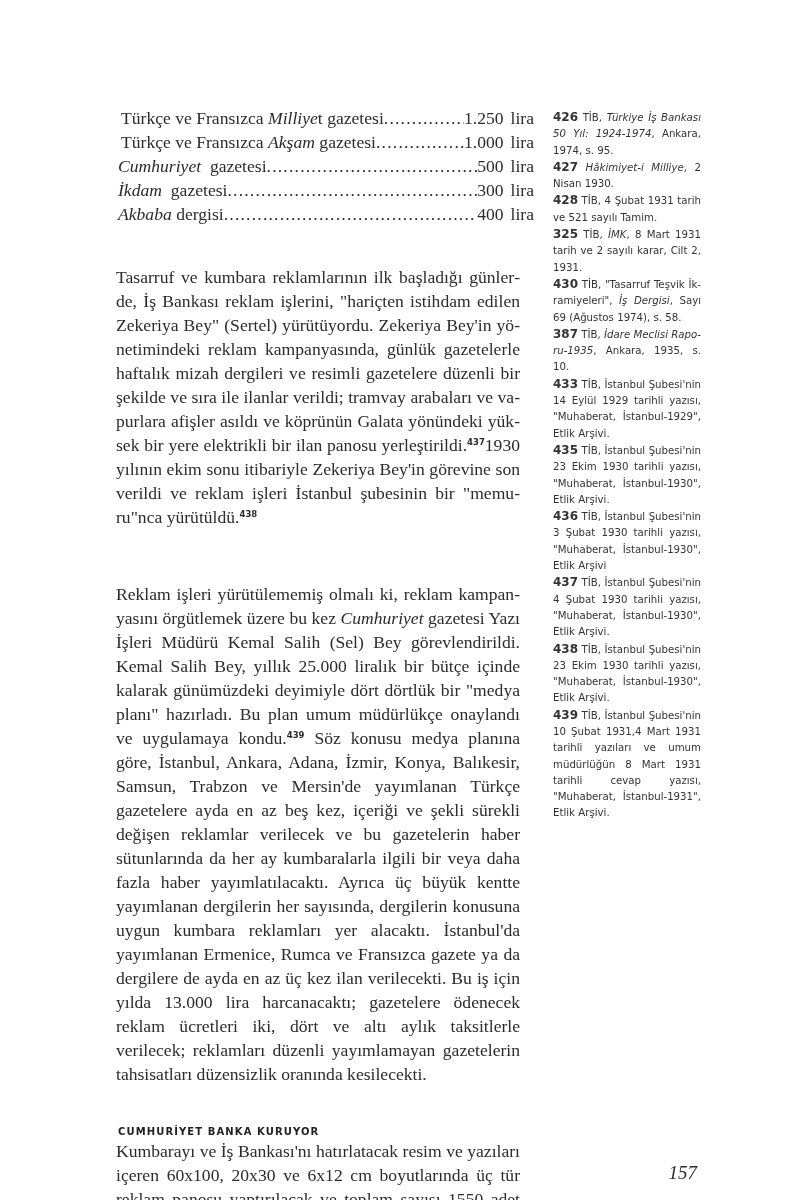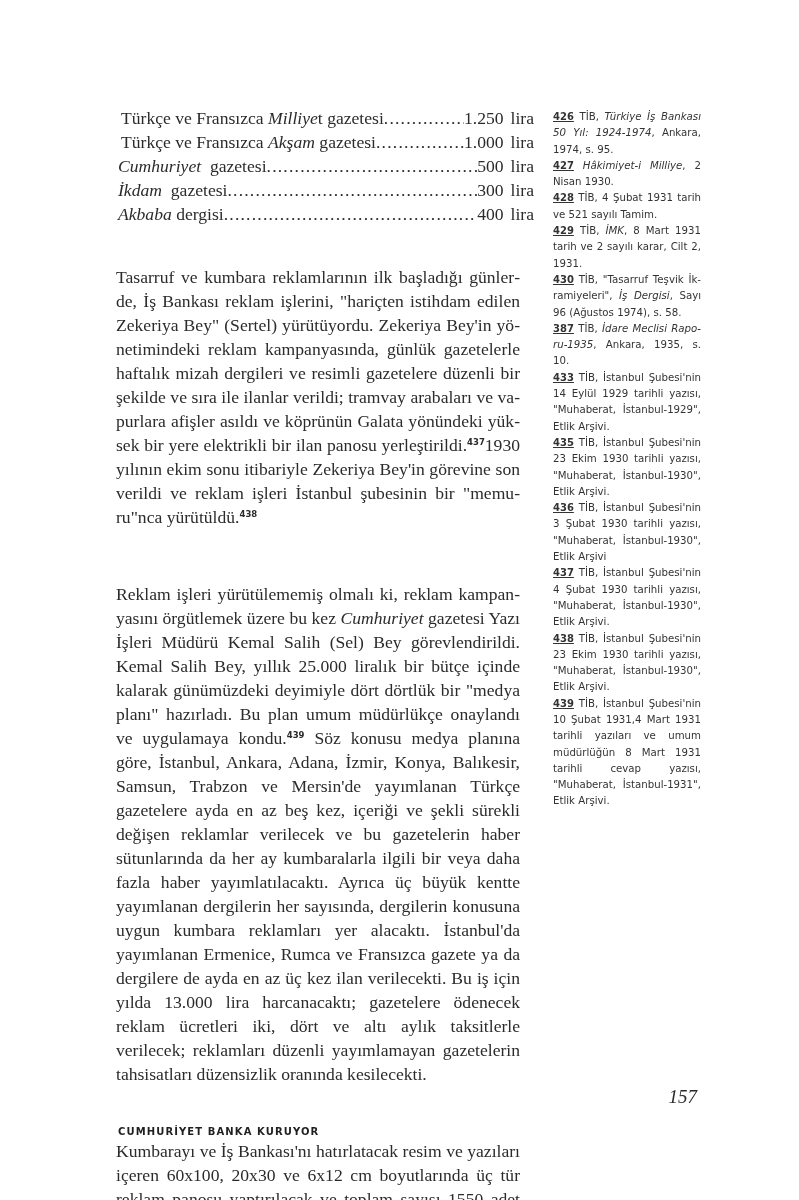--- a/index.html
+++ b/index.html
@@ -10,23 +10,23 @@
   .price-row .name { flex:0 0 auto; }
   .price-row .dots { flex:1 1 auto; overflow:hidden; white-space:nowrap; letter-spacing:1.2px; }
   .price-row .amt { flex:0 0 auto; }
   .price-row .unit { flex:0 0 auto; margin-left:7px; }
   .indent { padding-left:3px; }
   .para { margin:14px; text-align:justify; hyphens:manual; }
   .gap { height:25px; }
   sup.fn { font-family:"DejaVu Sans", sans-serif; font-weight:bold; font-size:8.5px; line-height:0; vertical-align:6px; }
   .side { position:absolute; left:553px; top:109px; width:148px; font-family:"DejaVu Sans", sans-serif; font-size:10.2px; line-height:16.3px; color:#333; text-align:justify; }
   .note { margin:0; }
-  .note .num { font-weight:bold; font-size:10px; color:#333;text-decoration:underline; }
+  .note .num { font-weight:bold; font-size:12px; color:#333; }
   .footer-title { position:absolute; left:118px; top:1126px; font-family:"DejaVu Sans", sans-serif; font-weight:bold; font-size:10px; letter-spacing:1.1px; color:#1f1f1f; }
-  .page-num { position:absolute; right:102px; top:1086px; font-family:"Liberation Serif", serif; font-style:italic; font-size:19px; color:#2a2a2a; }
+  .page-num { position:absolute; right:102px; top:1162px; font-family:"Liberation Serif", serif; font-style:italic; font-size:19px; color:#2a2a2a; }
   i { font-style:italic; }
 </style>
 </head>
 <body>
 
 <div class="page">
 
   <div class="main">
 
     <div class="price-list">
@@ -72,22 +72,22 @@
 
     <div class="gap"></div>
 
     <p class="para">Kumbarayı ve İş Bankası'nı hatırlatacak resim ve yazıları içeren 60x100, 20x30 ve 6x12 cm boyutlarında üç tür rek­lam panosu yaptırılacak ve toplam sayısı 1550 adet olacak</p>
   </div>
 
   <div class="side">
     <p class="note"><span class="num">426</span><span> TİB, </span><i>Türkiye İş Bankası 50 Yıl: 1924-1974</i><span>, Ankara, 1974, s. 95.</span></p>
     <p class="note"><span class="num">427</span><span> </span><i>Hâkimiyet-i Milliye</i><span>, 2 Nisan 1930.</span></p>
     <p class="note"><span class="num">428</span><span> TİB, 4 Şubat 1931 tarih ve 521 sayılı Tamim.</span></p>
-    <p class="note"><span class="num">429</span><span> TİB, </span><i>İMK</i><span>, 8 Mart 1931 tarih ve 2 sayılı karar, Cilt 2, 1931.</span></p>
-    <p class="note"><span class="num">430</span><span> TİB, "Tasarruf Teşvik İk­ramiyeleri", </span><i>İş Dergisi</i><span>, Sayı 96 (Ağustos 1974), s. 58.</span></p>
+    <p class="note"><span class="num">325</span><span> TİB, </span><i>İMK</i><span>, 8 Mart 1931 tarih ve 2 sayılı karar, Cilt 2, 1931.</span></p>
+    <p class="note"><span class="num">430</span><span> TİB, "Tasarruf Teşvik İk­ramiyeleri", </span><i>İş Dergisi</i><span>, Sayı 69 (Ağustos 1974), s. 58.</span></p>
     <p class="note"><span class="num">387</span><span> TİB, </span><i>İdare Meclisi Rapo­ru-1935</i><span>,  Ankara, 1935, s. 10.</span></p>
     <p class="note"><span class="num">433</span><span> TİB, İstanbul Şubesi'nin 14 Eylül 1929 tarihli yazısı, "Muhaberat, İstanbul-1929", Etlik Arşivi.</span></p>
     <p class="note"><span class="num">435</span><span> TİB, İstanbul Şubesi'nin 23 Ekim 1930 tarihli yazısı, "Muhaberat, İstanbul-1930", Etlik Arşivi.</span></p>
     <p class="note"><span class="num">436</span><span> TİB, İstanbul Şubesi'nin 3 Şubat 1930 tarihli yazısı, "Muhaberat, İstanbul-1930", Etlik Arşivi</span></p>
     <p class="note"><span class="num">437</span><span> TİB, İstanbul Şubesi'nin 4 Şubat 1930 tarihli yazısı, "Muhaberat, İstanbul-1930", Etlik Arşivi.</span></p>
     <p class="note"><span class="num">438</span><span> TİB, İstanbul Şubesi'nin 23 Ekim 1930 tarihli yazısı, "Muhaberat, İstanbul-1930", Etlik Arşivi.</span></p>
     <p class="note"><span class="num">439</span><span> TİB, İstanbul Şubesi'nin 10 Şubat 1931,4 Mart 1931 tarihli yazıları ve umum müdürlüğün 8 Mart 1931 tarihli cevap yazısı, "Muhaberat, İstanbul-1931", Etlik Arşivi.</span></p>
   </div>
 
   <div class="footer-title">CUMHURİYET BANKA KURUYOR</div>

